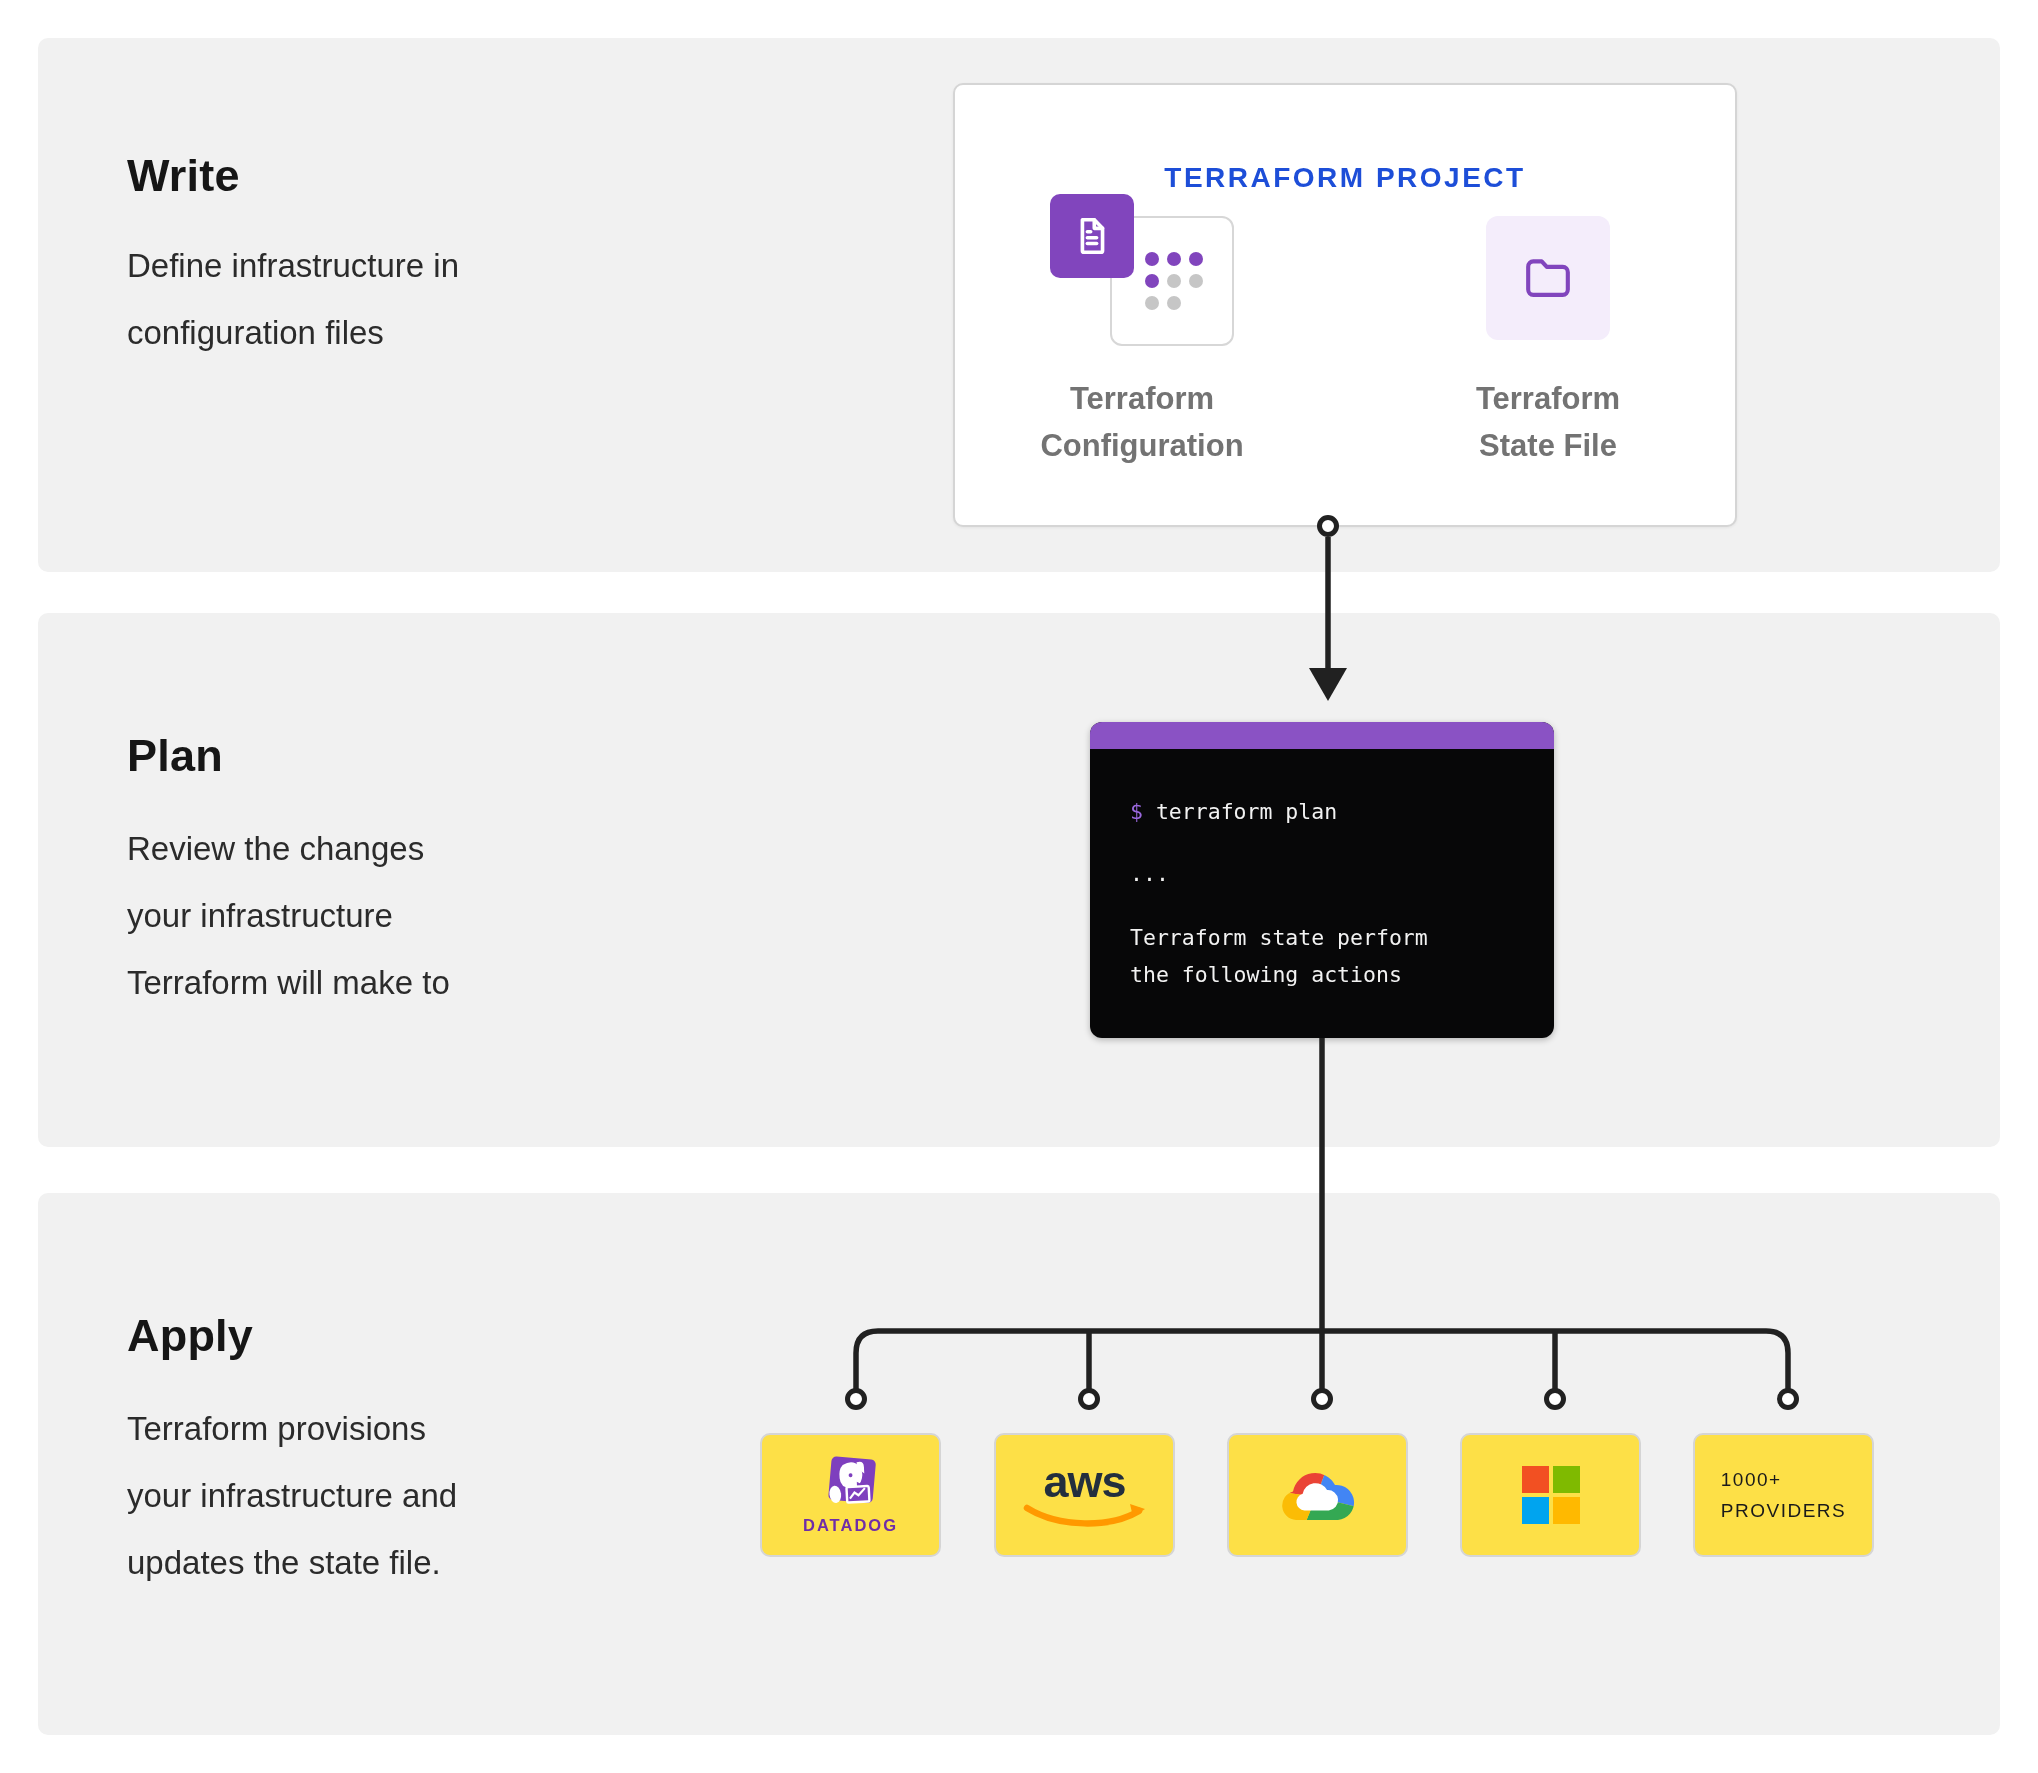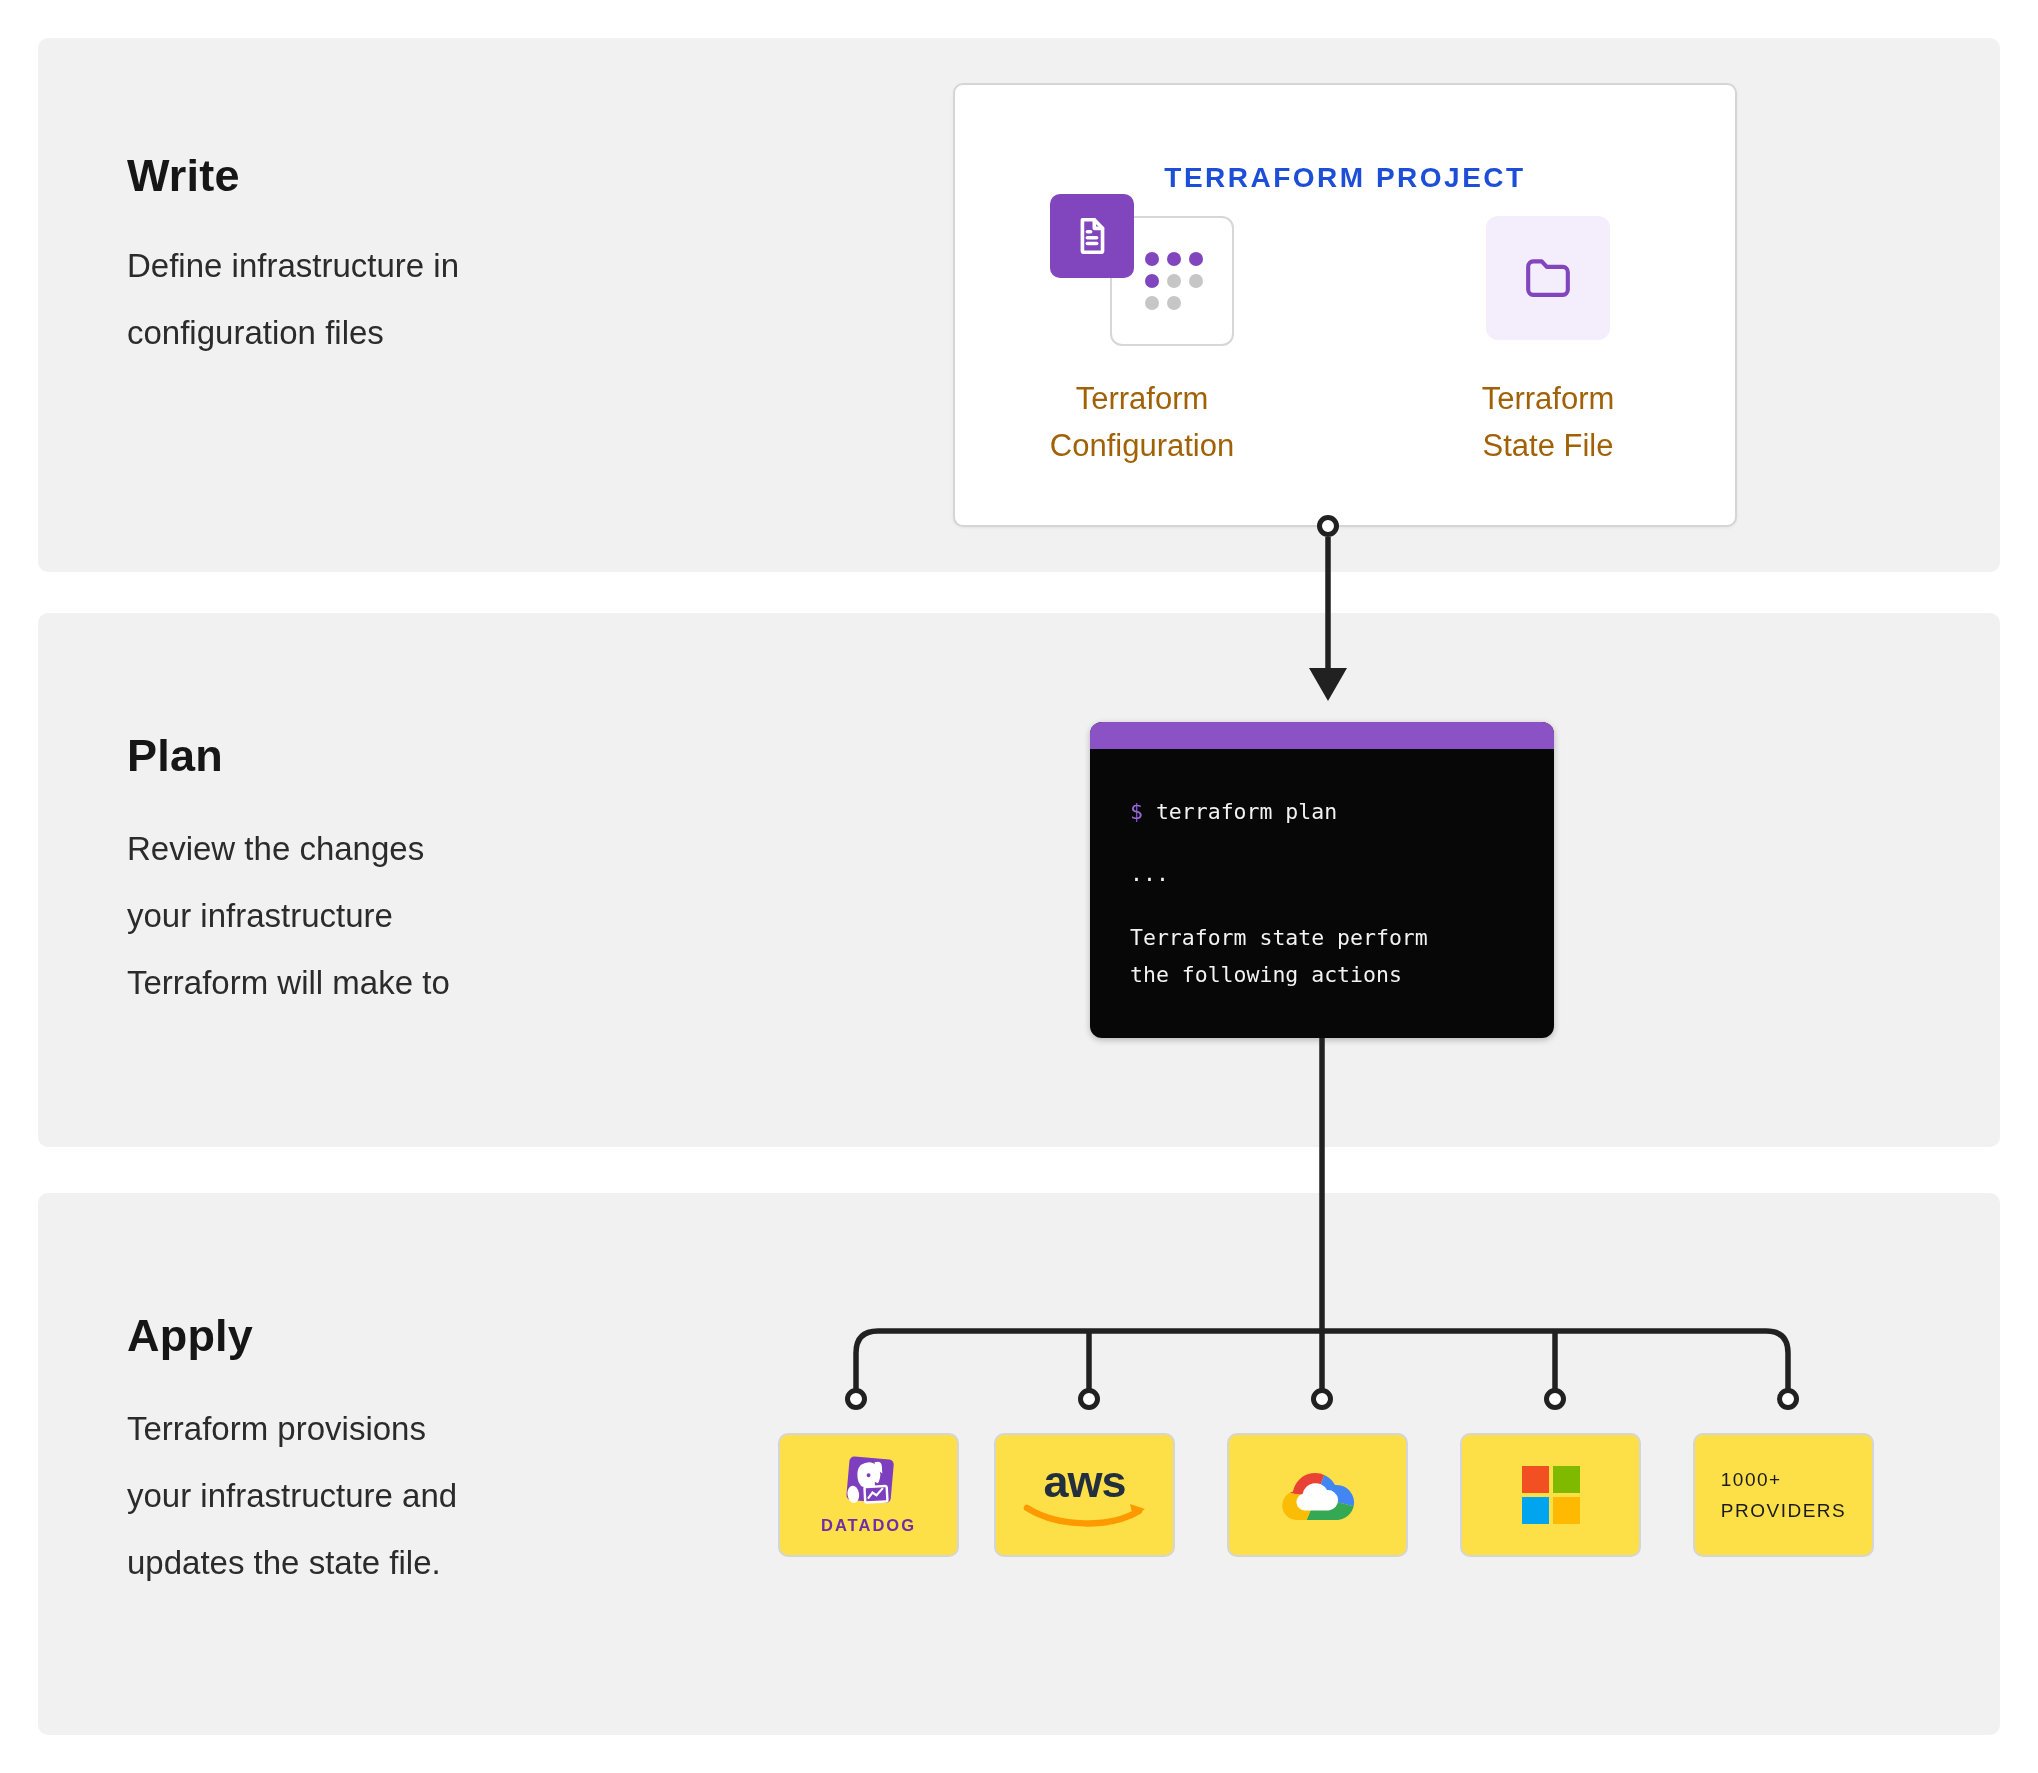--- a/index.html
+++ b/index.html
@@ -36,21 +36,21 @@
   .dot.p{background:var(--purple,#8145bd);}
   .dot.g{background:#c6c6c6;}
   .dot.none{visibility:hidden;}
 
   #config-tile{position:absolute;left:95px;top:109px;width:84px;height:84px;border-radius:10px;
     background:var(--purple,#8145bd);display:flex;align-items:center;justify-content:center;z-index:2;}
 
   #state-tile{position:absolute;left:531px;top:131px;width:124px;height:124px;border-radius:12px;
     background:var(--lavender,#f4edfb);display:flex;align-items:center;justify-content:center;}
 
-  .tile-label{position:absolute;top:290px;font-size:31px;font-weight:400;color:#a16207;
+  .tile-label{position:absolute;top:290px;font-size:31px;font-weight:700;color:#737373;
     text-align:center;line-height:47px;white-space:nowrap;}
   #config-label{left:-13px;width:400px;}
   #state-label{left:393px;width:400px;}
 
   
   #terminal{position:absolute;left:1090px;top:722px;width:464px;height:316px;border-radius:12px;
     background:var(--termbg,#070708);box-shadow:0 2px 6px rgba(0,0,0,.25);overflow:hidden;}
   #terminal-header{height:27px;background:var(--termheader,#8a52c4);}
   #terminal-body{padding:44px 30px 0 40px;font-family:"DejaVu Sans Mono",monospace;font-size:21.5px;
     color:#f2f2f2;line-height:37px;}
@@ -58,21 +58,21 @@
   #term-ellipsis{margin-top:25px;}
   #term-output{margin-top:27px;}
 
   
   #connectors{position:absolute;left:0;top:0;pointer-events:none;}
 
   
   .provider-card{position:absolute;top:1433px;width:181px;height:124px;background:#fde047;
     border:2px solid var(--cardborder,#d5d5d5);border-radius:10px;display:flex;flex-direction:column;
     align-items:center;justify-content:center;}
-  #card-datadog{left:778px;}
+  #card-datadog{left:760px;}
   #card-aws{left:994px;}
   #card-gcloud{left:1227px;}
   #card-microsoft{left:1460px;}
   #card-providers{left:1693px;}
 
   #dd-wordmark{font-size:16.5px;font-weight:700;letter-spacing:2px;color:var(--datadog,#6f2da8);margin-top:2px;}
 
   #aws-wordmark{font-size:45px;font-weight:700;color:var(--awsnavy,#232f3e);letter-spacing:-1px;line-height:40px;}
   #aws-swoosh{margin-top:2px;}
 

